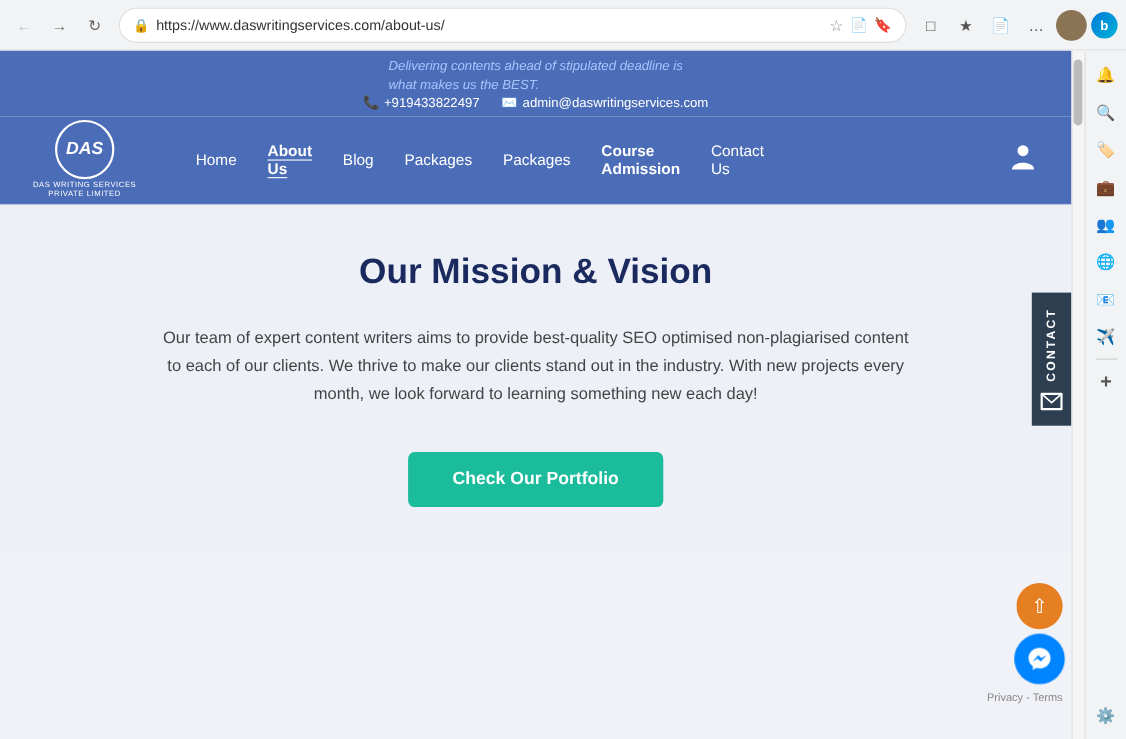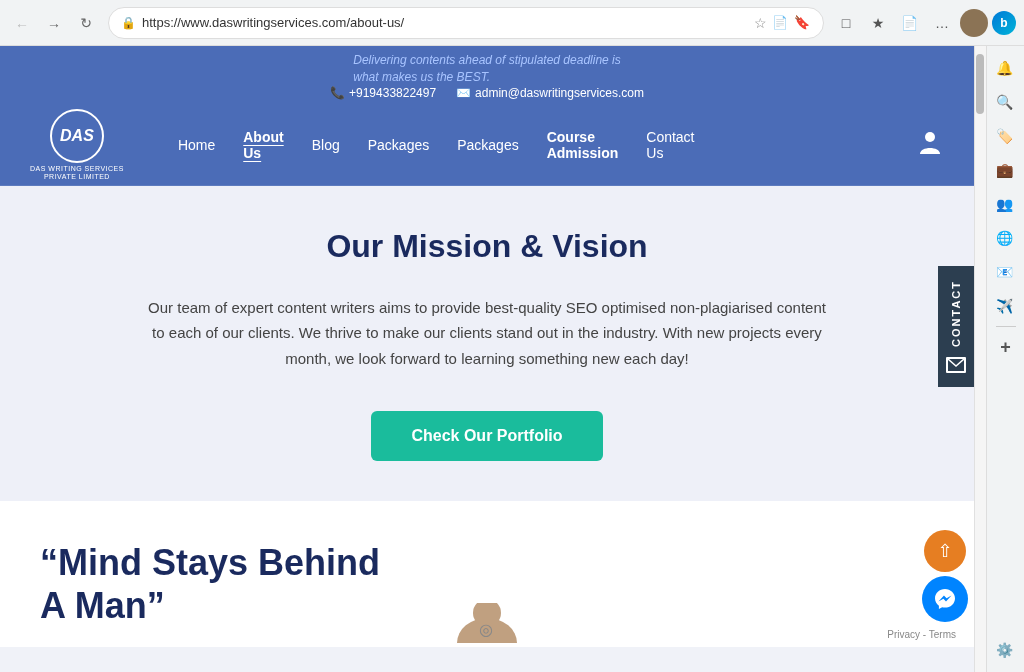--- a/index.html
+++ b/index.html
@@ -443,43 +443,26 @@
           </svg>
         </div>
       </div>
 
       <div class="main-content">
         <h1 class="mission-title">Our Mission &amp; Vision</h1>
         <p class="mission-text">Our team of expert content writers aims to provide best-quality SEO optimised non-plagiarised content to each of our clients. We thrive to make our clients stand out in the industry. With new projects every month, we look forward to learning something new each day!</p>
         <button class="cta-button">Check Our Portfolio</button>
       </div>
 
-      <div class="lower-section" style="min-height:120px;">
-        <div class="lower-quote">
-          <span>“Mind Stays Behind</span><br>
-          <span>A Man”</span>
-        </div>
-
-        <div style="position:absolute; bottom:0; left:50%; transform:translateX(-50%);">
-          <svg width="80" height="40" viewBox="0 0 80 40">
-            <ellipse cx="40" cy="40" rx="30" ry="25" fill="#c0a080"></ellipse>
-            <circle cx="40" cy="10" r="14" fill="#c0a080"></circle>
-          </svg>
-        </div>
-
-        <div style="position:absolute;bottom:8px;left:50%;margin-left:-8px;">
-          <span style="color:#888;font-size:16px;">◎</span>
-        </div>
-      </div>
 
       <button class="scroll-top-btn" style="position:fixed;bottom:100px;right:58px;">⇧</button>
 
       <button class="messenger-btn" style="position:fixed;bottom:50px;right:56px;">
         <svg width="22" height="22" viewBox="0 0 22 22" fill="white">
           <path d="M11 1C5.48 1 1 5.14 1 10.2c0 3.02 1.52 5.71 3.9 7.45v3.35l3.23-1.78c.86.24 1.77.37 2.87.37 5.52 0 10-4.14 10-9.2S16.52 1 11 1zm1 12.38l-2.55-2.71-4.98 2.71 5.48-5.82 2.61 2.71 4.92-2.71-5.48 5.82z"></path>
         </svg>
       </button>
 
-      <div style="position:fixed;bottom:32px;right:68px;font-size:10px;color:#888;">Privacy - Terms</div>
+      <div style="position:fixed;bottom:32px;right:58px;font-size:10px;color:#888;">Privacy - Terms</div>
     </div>
 
   </div>
 </div>
 
 </body></html>

